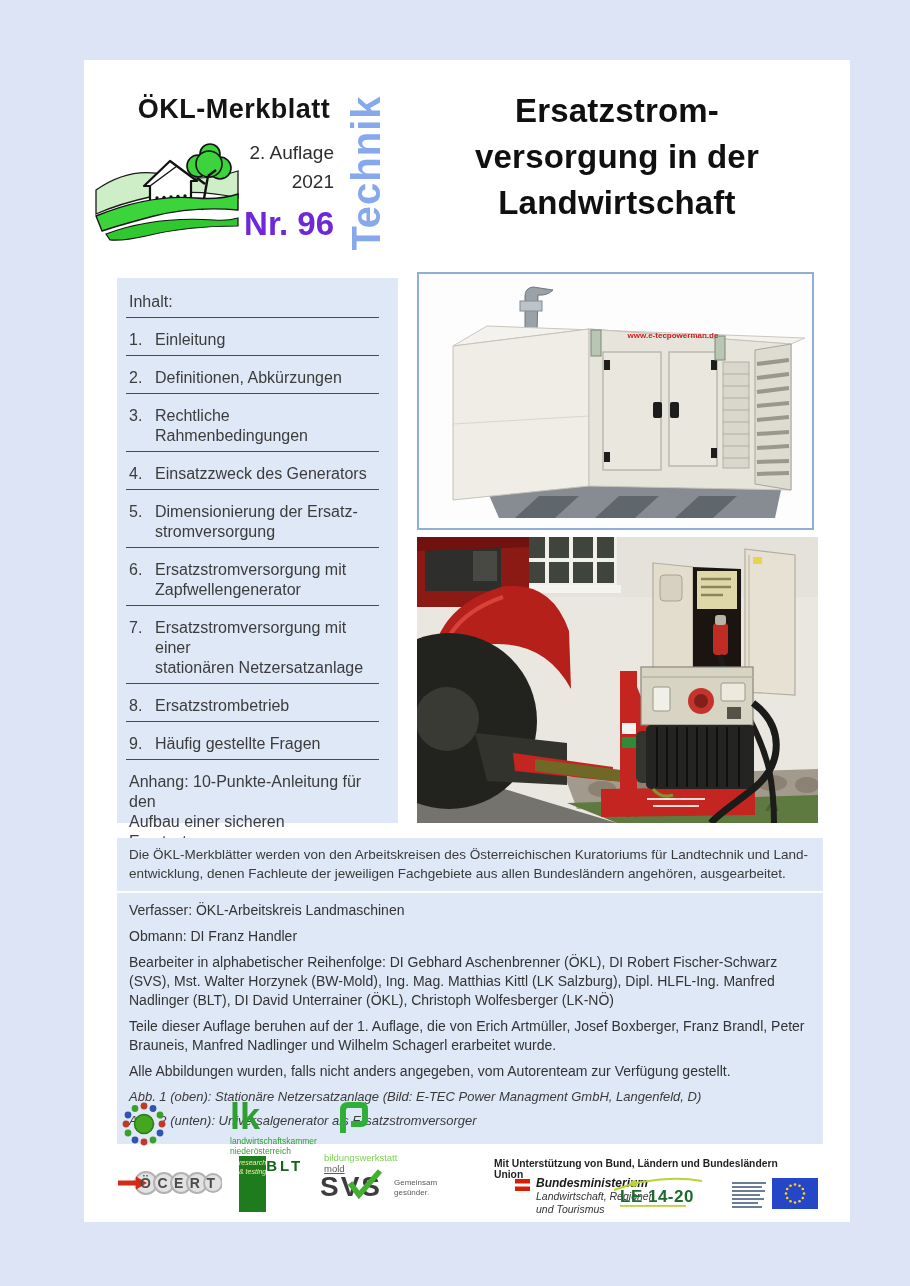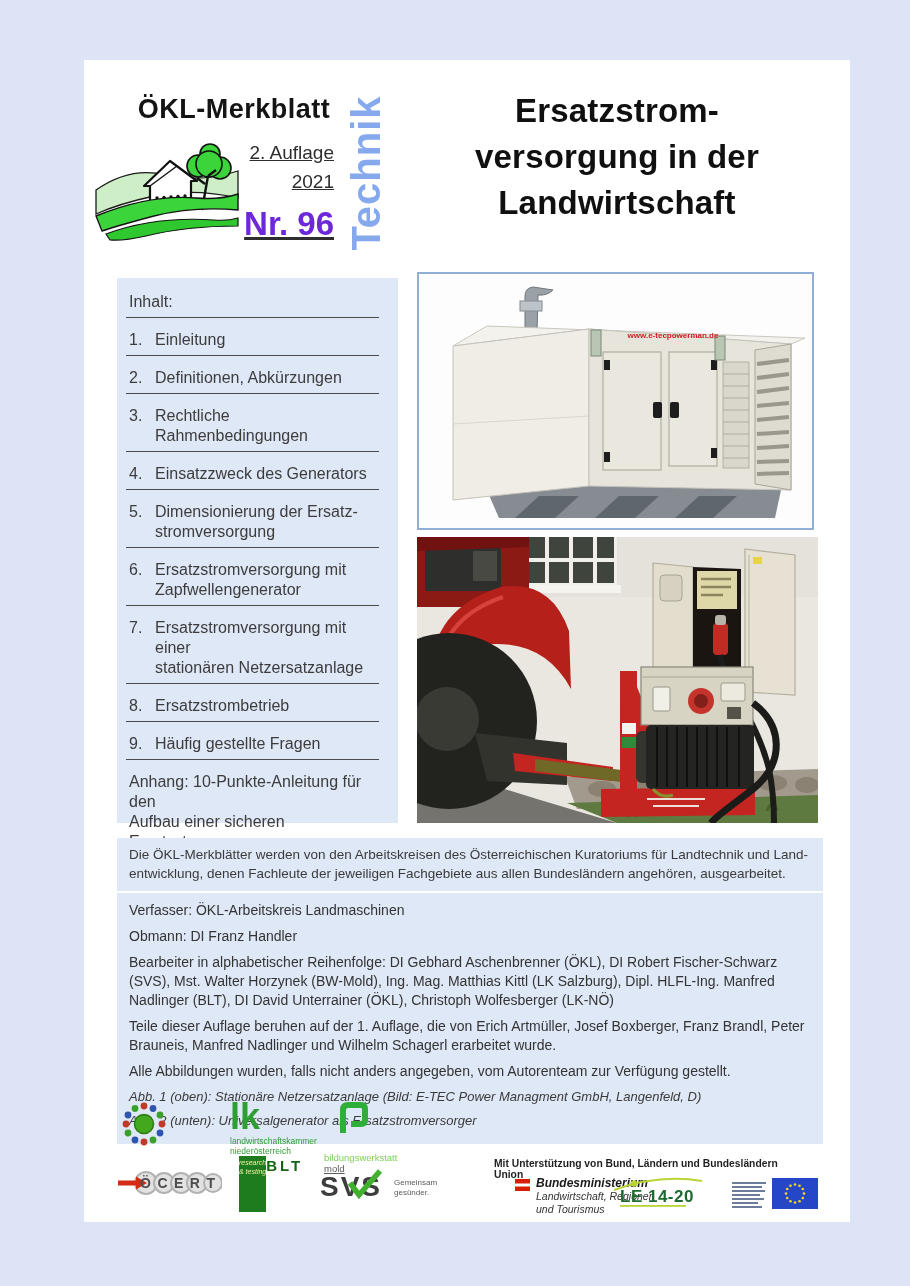--- a/index.html
+++ b/index.html
@@ -11,21 +11,21 @@
   }
   .abs{position:absolute;}
   .paper{
     left:84px;top:60px;width:766px;height:1162px;
     background:#ffffff;
   }
   
   .series-title{left:28px;top:34px;width:244px;text-align:center;
     font-size:27px;font-weight:bold;color:#141414;letter-spacing:.5px;}
   .hdr-logo{left:8px;top:70px;width:150px;height:114px;}
-  .edition-block{left:146px;top:82px;width:104px;text-align:right;color:#2e2e2e;text-decoration:underline;}
+  .edition-block{left:146px;top:82px;width:104px;text-align:right;color:#2e2e2e;}
   .edition-line{font-size:19px;line-height:22px;}
   .year-line{font-size:19px;line-height:22px;margin-top:7px;}
   .number-line{font-size:33px;font-weight:bold;color:#6d28d9;margin-top:12px;}
   .technik{
     left:260px;top:208px;width:190px;height:44px;
     transform-origin:0 0;transform:rotate(-90deg);
     font-size:40px;line-height:44px;font-weight:bold;color:#86a9ed;
     text-align:center;letter-spacing:1px;
   }
   .main-title{

